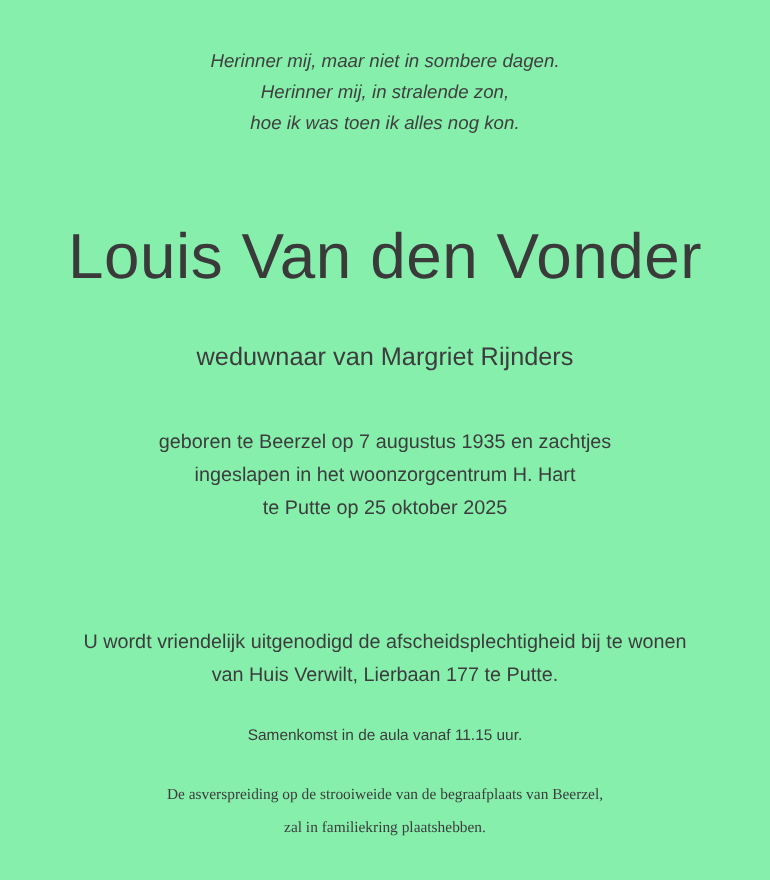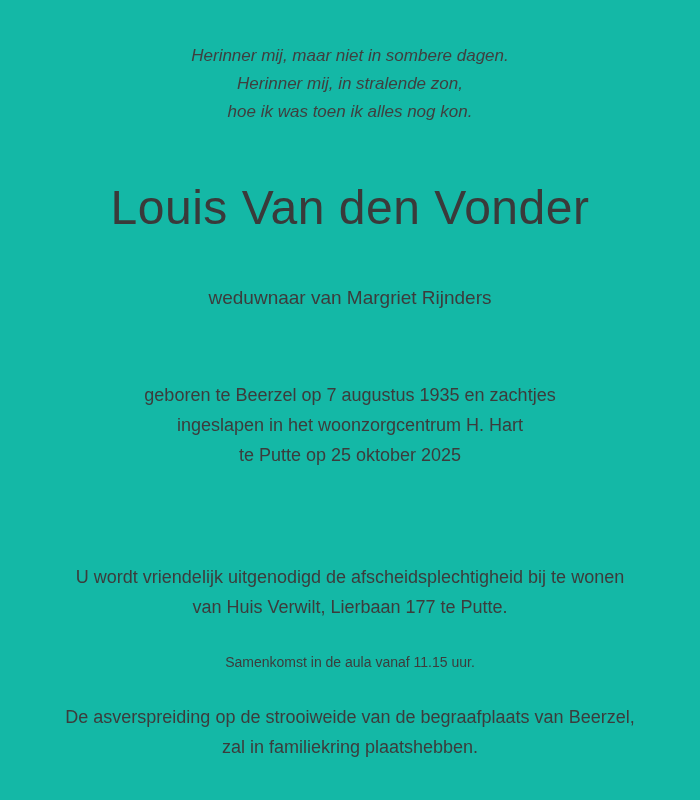--- a/index.html
+++ b/index.html
@@ -5,51 +5,51 @@
   html, body {
     margin: 0;
     padding: 0;
     background: #ffffff;
   }
   .card {
     position: relative;
     width: 700px;
     height: 800px;
     margin: 0 auto;
-    background: #14b8a6;
+    background: #86efac;
     color: #3c3c3c;
     font-family: "Liberation Sans", sans-serif;
     text-align: center;
     overflow: hidden;
   }
   .poem {
     margin-top: 42px;
     font-style: italic;
     font-size: 17px;
     line-height: 28px;
     color: #3f3f3f;
   }
   .poem p {
     margin: 0;
   }
   .deceased-name {
-    margin: 56px 0 0 0;
-    font-size: 48px;
+    margin: 82px 0 0 0;
+    font-size: 58px;
     font-weight: 400;
     line-height: 52px;
     letter-spacing: 0.5px;
     color: #3a3a3a;
   }
   .relation {
     margin: 51px 0 0 0;
-    font-size: 19px;
+    font-size: 23px;
     line-height: 26px;
   }
   .life-details {
-    margin-top: 69px;
+    margin-top: 49px;
     font-size: 18px;
     line-height: 30px;
   }
   .life-details p {
     margin: 0;
   }
   .invitation {
     margin-top: 92px;
     font-size: 18px;
     line-height: 30px;
@@ -57,22 +57,23 @@
   .invitation p {
     margin: 0;
   }
   .gathering {
     margin: 25px 0 0 0;
     font-size: 14px;
     line-height: 30px;
   }
   .ashes {
     margin-top: 25px;
-    font-size: 18px;
+    font-size: 14px;
     line-height: 30px;
+    font-family: Liberation Serif, serif;
   }
   .ashes p {
     margin: 0;
   }
 </style>
 </head>
 <body>
 
 <div class="card">
 

